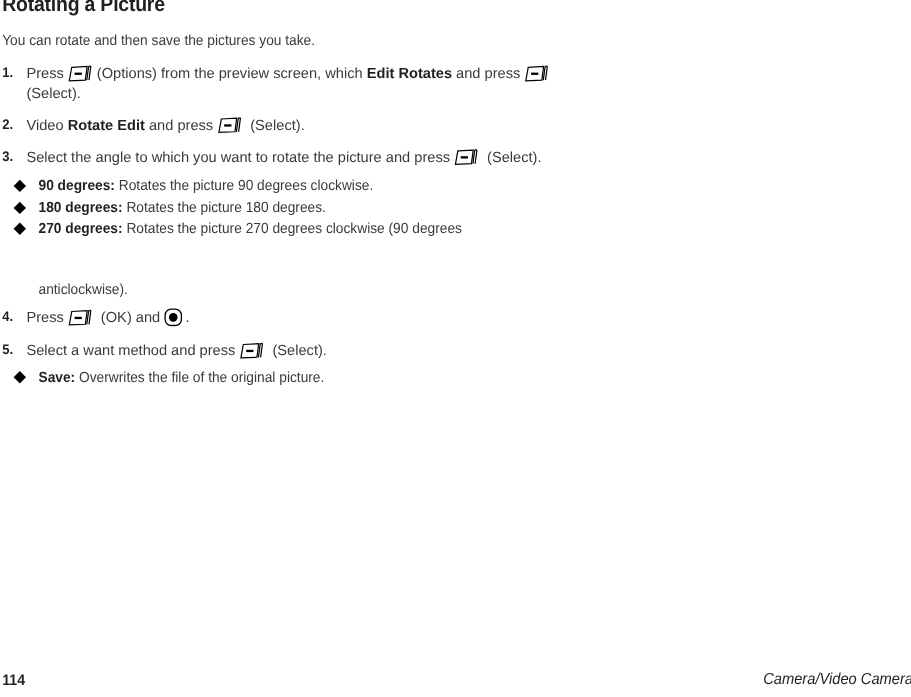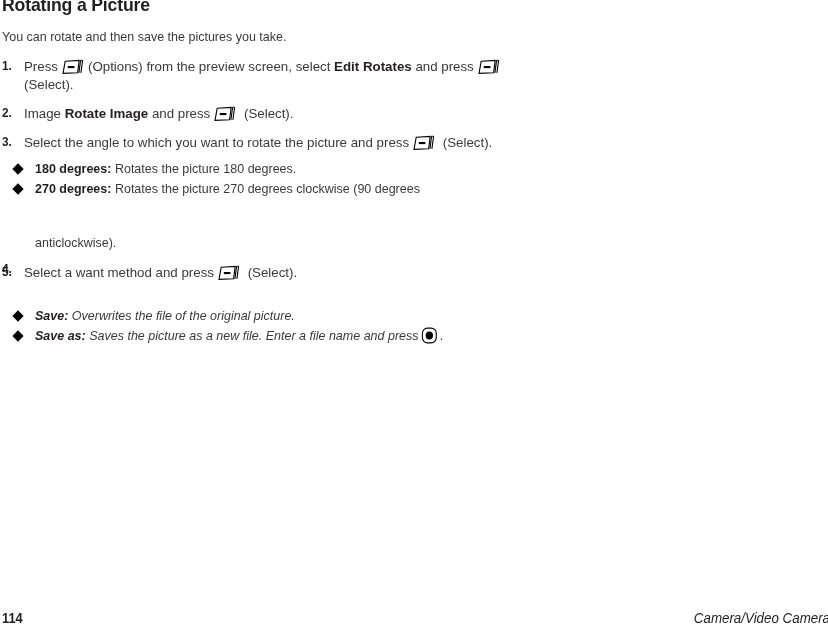--- a/index.html
+++ b/index.html
@@ -169,32 +169,32 @@
     <div class="steps">
 
       <div class="step">
         <span class="step-num">1.</span>
         <span class="step-inner"><span>Press</span><span class="key-soft"><svg viewBox="0 0 24 16" width="24" height="16">
                 <path d="M4.2 2.2 L18.2 1.4 L16.6 13.8 L2.0 14.4 Z" fill="#ffffff" stroke="#000000" stroke-width="1.1"></path>
                 <rect x="6.8" y="7.0" width="6.6" height="2.1" fill="#000000"></rect>
                 <path d="M19.6 1.3 L17.9 13.9" stroke="#000000" stroke-width="1.1" fill="none"></path>
                 <path d="M21.6 1.2 L19.9 13.9" stroke="#000000" stroke-width="1.1" fill="none"></path>
                 <path d="M19.6 1.3 L21.6 1.2" stroke="#000000" stroke-width="1.1" fill="none"></path>
-              </svg></span><span>(Options) from the preview screen, select</span> <b>Edit Rotates</b> <span>and press</span><span class="key-soft"><svg viewBox="0 0 24 16" width="24" height="16">
+              </svg></span><span>(Options) from the preview screen, which</span> <b>Edit Rotates</b> <span>and press</span><span class="key-soft"><svg viewBox="0 0 24 16" width="24" height="16">
                 <path d="M4.2 2.2 L18.2 1.4 L16.6 13.8 L2.0 14.4 Z" fill="#ffffff" stroke="#000000" stroke-width="1.1"></path>
                 <rect x="6.8" y="7.0" width="6.6" height="2.1" fill="#000000"></rect>
                 <path d="M19.6 1.3 L17.9 13.9" stroke="#000000" stroke-width="1.1" fill="none"></path>
                 <path d="M21.6 1.2 L19.9 13.9" stroke="#000000" stroke-width="1.1" fill="none"></path>
                 <path d="M19.6 1.3 L21.6 1.2" stroke="#000000" stroke-width="1.1" fill="none"></path>
               </svg></span><br><span>(Select).</span></span>
       </div>
 
       <div class="step" style="margin-top:12px;">
         <span class="step-num">2.</span>
-        <span class="step-inner"><span>Image</span> <b>Rotate Image</b> <span>and press</span><span class="key-soft"><svg viewBox="0 0 24 16" width="24" height="16">
+        <span class="step-inner"><span>Video</span> <b>Rotate Edit</b> <span>and press</span><span class="key-soft"><svg viewBox="0 0 24 16" width="24" height="16">
                 <path d="M4.2 2.2 L18.2 1.4 L16.6 13.8 L2.0 14.4 Z" fill="#ffffff" stroke="#000000" stroke-width="1.1"></path>
                 <rect x="6.8" y="7.0" width="6.6" height="2.1" fill="#000000"></rect>
                 <path d="M19.6 1.3 L17.9 13.9" stroke="#000000" stroke-width="1.1" fill="none"></path>
                 <path d="M21.6 1.2 L19.9 13.9" stroke="#000000" stroke-width="1.1" fill="none"></path>
                 <path d="M19.6 1.3 L21.6 1.2" stroke="#000000" stroke-width="1.1" fill="none"></path>
               </svg></span> <span>(Select).</span></span>
       </div>
 
       <div class="step" style="margin-top:11px;">
         <span class="step-num">3.</span>
@@ -202,65 +202,72 @@
                 <path d="M4.2 2.2 L18.2 1.4 L16.6 13.8 L2.0 14.4 Z" fill="#ffffff" stroke="#000000" stroke-width="1.1"></path>
                 <rect x="6.8" y="7.0" width="6.6" height="2.1" fill="#000000"></rect>
                 <path d="M19.6 1.3 L17.9 13.9" stroke="#000000" stroke-width="1.1" fill="none"></path>
                 <path d="M21.6 1.2 L19.9 13.9" stroke="#000000" stroke-width="1.1" fill="none"></path>
                 <path d="M19.6 1.3 L21.6 1.2" stroke="#000000" stroke-width="1.1" fill="none"></path>
               </svg></span> <span>(Select).</span></span>
       </div>
 
       <div class="bullets">
 
+        <div class="bullet">
+          <span class="diamond"></span>
+          <span class="bullet-inner"><b>90 degrees:</b> <span>Rotates the picture 90 degrees clockwise.</span></span>
+        </div>
 
         <div class="bullet">
           <span class="diamond"></span>
           <span class="bullet-inner"><b>180 degrees:</b> <span>Rotates the picture 180 degrees.</span></span>
         </div>
 
         <div class="bullet">
           <span class="diamond"></span>
           <span class="bullet-inner"><b>270 degrees:</b> <span>Rotates the picture 270 degrees clockwise (90 degrees</span></span>
         </div>
         <div class="bullet-cont">
           <span class="bullet-inner">anticlockwise).</span>
         </div>
 
       </div>
 
       <div class="step" style="margin-top:4px;">
         <span class="step-num">4.</span>
+        <span class="step-inner"><span>Press</span><span class="key-soft"><svg viewBox="0 0 24 16" width="24" height="16">
+                <path d="M4.2 2.2 L18.2 1.4 L16.6 13.8 L2.0 14.4 Z" fill="#ffffff" stroke="#000000" stroke-width="1.1"></path>
+                <rect x="6.8" y="7.0" width="6.6" height="2.1" fill="#000000"></rect>
+                <path d="M19.6 1.3 L17.9 13.9" stroke="#000000" stroke-width="1.1" fill="none"></path>
+                <path d="M21.6 1.2 L19.9 13.9" stroke="#000000" stroke-width="1.1" fill="none"></path>
+                <path d="M19.6 1.3 L21.6 1.2" stroke="#000000" stroke-width="1.1" fill="none"></path>
+              </svg></span> <span>(OK) and</span><span class="key-ok"><svg viewBox="0 0 17 17" width="17" height="17">
+                <rect x="1.1" y="1.1" width="14.8" height="14.8" rx="5.4" ry="5.4" fill="#ffffff" stroke="#000000" stroke-width="1.2"></rect>
+                <circle cx="8.5" cy="8.5" r="3.9" fill="#000000"></circle>
+              </svg></span><span>.</span></span>
       </div>
 
       <div class="step" style="margin-top:12px;">
         <span class="step-num">5.</span>
         <span class="step-inner"><span>Select a want method and press</span><span class="key-soft"><svg viewBox="0 0 24 16" width="24" height="16">
                 <path d="M4.2 2.2 L18.2 1.4 L16.6 13.8 L2.0 14.4 Z" fill="#ffffff" stroke="#000000" stroke-width="1.1"></path>
                 <rect x="6.8" y="7.0" width="6.6" height="2.1" fill="#000000"></rect>
                 <path d="M19.6 1.3 L17.9 13.9" stroke="#000000" stroke-width="1.1" fill="none"></path>
                 <path d="M21.6 1.2 L19.9 13.9" stroke="#000000" stroke-width="1.1" fill="none"></path>
                 <path d="M19.6 1.3 L21.6 1.2" stroke="#000000" stroke-width="1.1" fill="none"></path>
               </svg></span> <span>(Select).</span></span>
       </div>
 
-      <div class="bullets" style="margin-top:26px;font-style:italic;">
+      <div class="bullets" style="margin-top:7px;">
 
         <div class="bullet">
           <span class="diamond"></span>
           <span class="bullet-inner"><b>Save:</b> <span>Overwrites the file of the original picture.</span></span>
         </div>
 
-        <div class="bullet">
-          <span class="diamond"></span>
-          <span class="bullet-inner"><b>Save as:</b> <span>Saves the picture as a new file. Enter a file name and press</span><span class="key-ok"><svg viewBox="0 0 17 17" width="17" height="17">
-                  <rect x="1.1" y="1.1" width="14.8" height="14.8" rx="5.4" ry="5.4" fill="#ffffff" stroke="#000000" stroke-width="1.2"></rect>
-                  <circle cx="8.5" cy="8.5" r="3.9" fill="#000000"></circle>
-                </svg></span><span>.</span></span>
-        </div>
 
       </div>
 
     </div>
   </div>
 
   <div class="footer">
     <span class="folio">114</span>
     <span class="runhead">Camera/Video Camera</span>
   </div>

